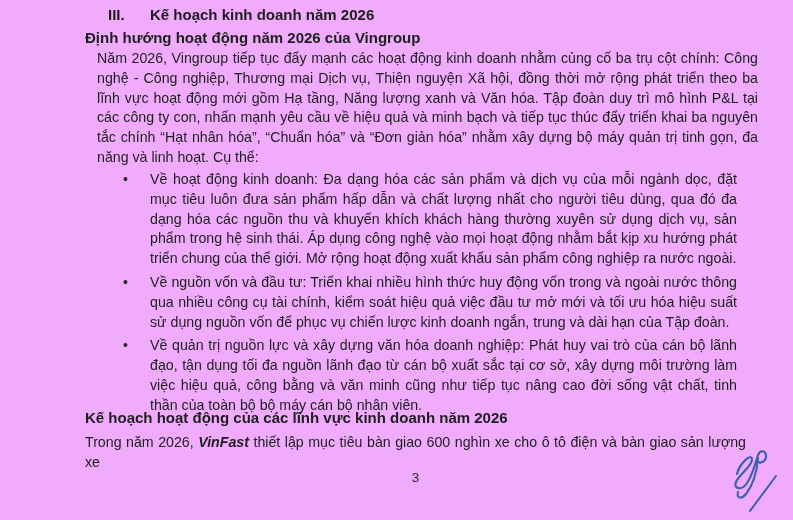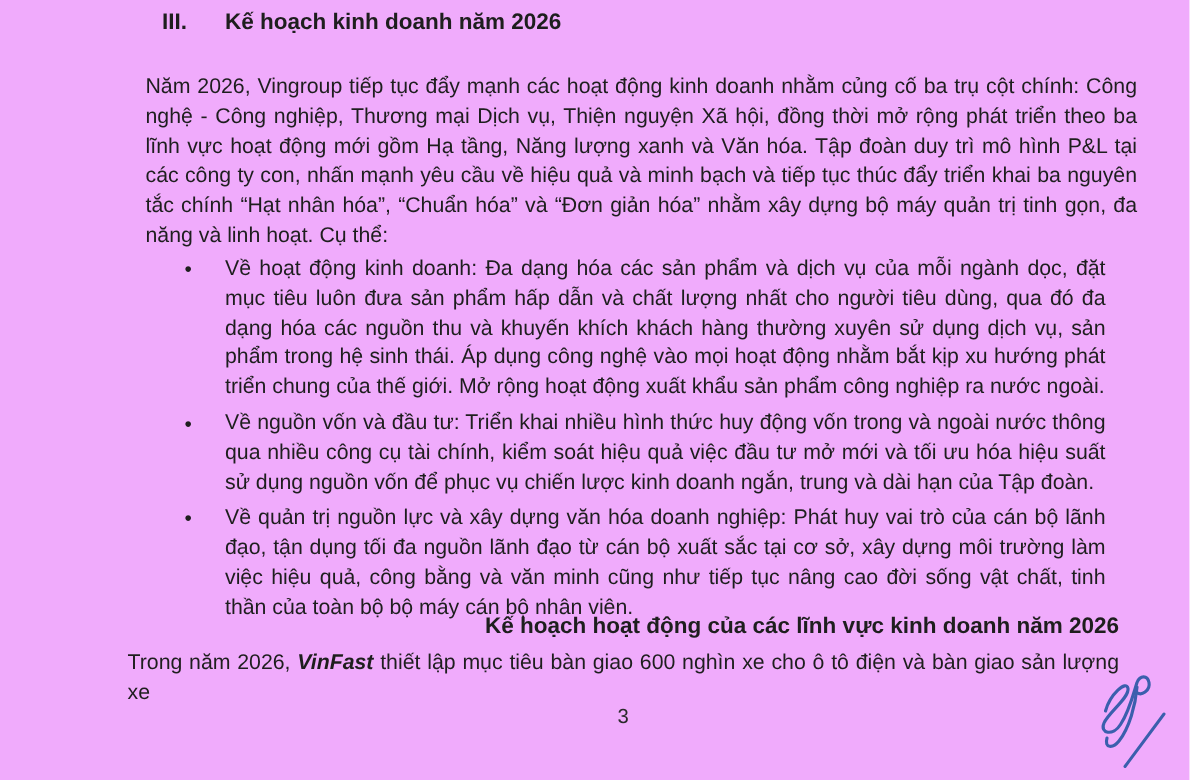--- a/index.html
+++ b/index.html
@@ -84,21 +84,20 @@
     width: 587px;
   }
   .h-plan {
     position: absolute;
     top: 408px;
     left: 0;
     width: 661px;
     font-size: 15px;
     font-weight: bold;
     line-height: 20px;
-    text-align: right;
   }
   .p-vinfast {
     position: absolute;
     top: 433px;
     left: 0;
     width: 661px;
   }
   .p-vinfast .em {
     font-weight: bold;
     font-style: italic;
@@ -124,20 +123,21 @@
 </head>
 <body>
 
 <div class="page">
   <div class="doc">
 
     <h1 class="h-section">
       <span class="numeral">III.</span><span>Kế hoạch kinh doanh năm 2026</span>
     </h1>
 
+    <h2 class="h-orient">Định hướng hoạt động năm 2026 của Vingroup</h2>
 
     <p class="p-body p-intro">Năm 2026, Vingroup tiếp tục đẩy mạnh các hoạt động kinh doanh nhằm củng cố ba trụ cột chính: Công nghệ - Công nghiệp, Thương mại Dịch vụ, Thiện nguyện Xã hội, đồng thời mở rộng phát triển theo ba lĩnh vực hoạt động mới gồm Hạ tầng, Năng lượng xanh và Văn hóa. Tập đoàn duy trì mô hình P&amp;L tại các công ty con, nhấn mạnh yêu cầu về hiệu quả và minh bạch và tiếp tục thúc đẩy triển khai ba nguyên tắc chính “Hạt nhân hóa”, “Chuẩn hóa” và “Đơn giản hóa” nhằm xây dựng bộ máy quản trị tinh gọn, đa năng và linh hoạt. Cụ thể:</p>
 
     <ul class="bullet-list">
       <li class="bullet-item p-body">
         <span class="bullet-marker">•</span>
         <span class="bullet-text">Về hoạt động kinh doanh: Đa dạng hóa các sản phẩm và dịch vụ của mỗi ngành dọc, đặt mục tiêu luôn đưa sản phẩm hấp dẫn và chất lượng nhất cho người tiêu dùng, qua đó đa dạng hóa các nguồn thu và khuyến khích khách hàng thường xuyên sử dụng dịch vụ, sản phẩm trong hệ sinh thái. Áp dụng công nghệ vào mọi hoạt động nhằm bắt kịp xu hướng phát triển chung của thế giới. Mở rộng hoạt động xuất khẩu sản phẩm công nghiệp ra nước ngoài.</span>
       </li>
       <li class="bullet-item p-body">
         <span class="bullet-marker">•</span>

